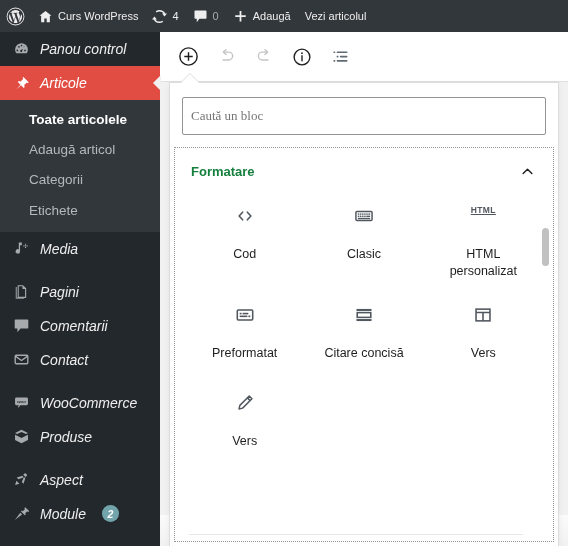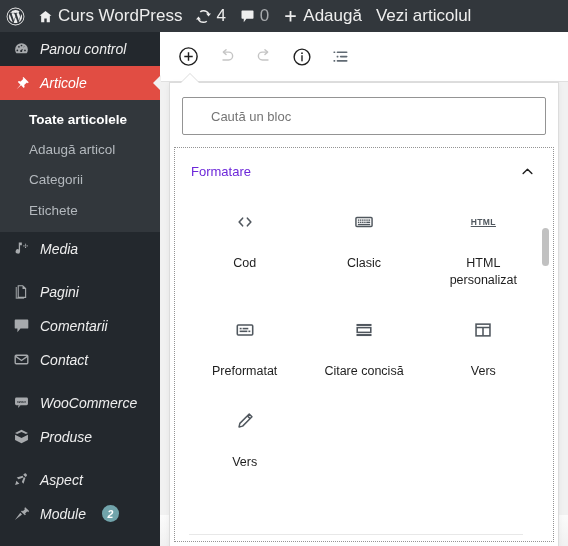--- a/index.html
+++ b/index.html
@@ -10,21 +10,21 @@
     background: #f1f1f1;
   }
   body { position: relative; }
 
   
   #adminbar {
     position: absolute; top: 0; left: 0;
     width: 568px; height: 32px;
     background: #32373c;
     display: flex; align-items: center;
-    color: #eee; font-size: 17px;
+    color: #eee; font-size: 11px;
     z-index: 40;
   }
   .ab-item {
     display: flex; align-items: center;
     height: 32px; padding: 0 7px;
     gap: 5px; color: #eeeeee; white-space: nowrap;
   }
   .ab-logo { padding-left: 6px; padding-right: 6px; }
   .ab-count-dim { color: #a7aaad; }
   .ab-icon { display: inline-flex; align-items: center; justify-content: center; }
@@ -110,70 +110,70 @@
     width: 0; height: 0;
     border-left: 9px solid transparent;
     border-right: 9px solid transparent;
     border-bottom: 9px solid #fff;
     filter: drop-shadow(0 -1px 0 #dcdcdc);
   }
   .search-wrap { padding: 14px 12px 12px 12px; }
   .search-input {
     width: 100%; height: 38px;
     border: 1px solid #949494; border-radius: 2px;
-    padding: 0 28px;
-    font-family: Liberation Sans, sans-serif;
+    padding: 0 8px;
+    font-family: Liberation Serif, serif;
     font-size: 13px; color: #1e1e1e;
     background: #fff; outline: none;
   }
   .search-input::placeholder { color: #757575; }
 
   .panel-body {
     flex: 1;
     border-top: 1px dotted #949494;
     border-bottom: 1px dotted #949494;
     border-left: 1px dotted #949494;
     border-right: 1px dotted #949494;
     margin: 0 4px 4px 4px;
     position: relative;
     overflow: hidden;
     background: #fff;
   }
   .cat-header {
     display: flex; align-items: center; justify-content: space-between;
     padding: 14px 16px 10px 16px;
   }
-  .cat-title { font-size: 13px; font-weight: 400; color: #6d28d9; }
+  .cat-title { font-size: 13px; font-weight: 700; color: #15803d; }
   .chev { color: #1e1e1e; display: flex; }
 
   .block-grid {
     display: grid;
     grid-template-columns: repeat(3, 1fr);
     padding: 4px 10px 10px 10px;
     row-gap: 2px;
   }
   .block-item {
     display: flex; flex-direction: column;
     align-items: center; justify-content: flex-start;
     padding: 10px 4px 12px 4px;
     min-height: 86px;
   }
   .block-icon {
-    height: 34px; display: flex; align-items: center; justify-content: center;
+    height: 34px; display: flex; justify-content: center;
     color: #50575e;
     text-decoration: underline;
   }
   .block-icon svg { display: block; }
   .block-icon .htmltag {
     font-family: "Liberation Sans", sans-serif;
     font-size: 8.5px; font-weight: 700; letter-spacing: .4px;
     color: #50575e;
   }
   .block-label {
-    margin-top: 16px;
+    margin-top: 7px;
     font-size: 12.5px; line-height: 1.35;
     color: #1e1e1e; text-align: center;
     max-width: 96px;
   }
 
   
   .vscroll {
     position: absolute; top: 0; right: 1px;
     width: 12px; height: 100%;
     background: transparent;

